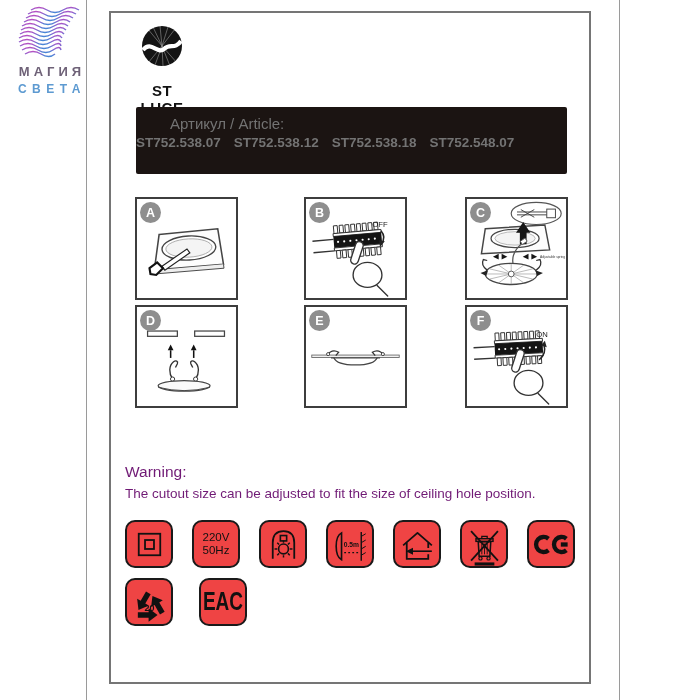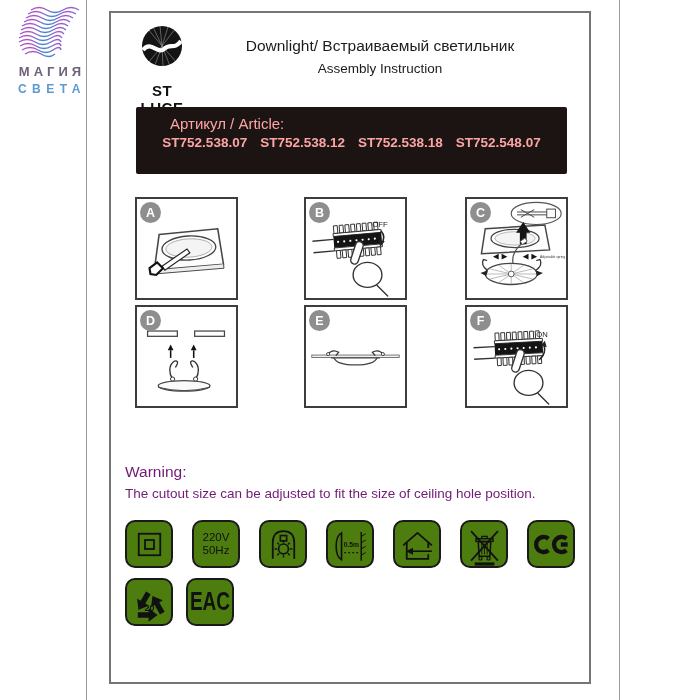--- a/index.html
+++ b/index.html
@@ -17,40 +17,40 @@
   .frame{position:absolute;left:109px;top:11px;width:482px;height:673px;border:2px solid #757575;background:#fff;box-sizing:border-box;}
 
   
   .hdr-logo{position:absolute;left:22px;top:12px;width:58px;text-align:center;}
   .hdr-logo .st{font-size:15px;font-weight:bold;color:#111;letter-spacing:0.5px;margin-top:11px;}
   .hdr-title{position:absolute;left:70px;right:10px;top:24px;text-align:center;color:#1c1c1c;}
   .hdr-title .t1{font-size:15.5px;}
   .hdr-title .t2{font-size:13.5px;margin-top:6px;}
 
   
-  .article-box{position:absolute;left:25px;top:94px;width:431px;height:67px;background:#1b1412;border-radius:2px;color:#fca5a5;box-sizing:border-box;padding-top:8px;}
+  .article-box{position:absolute;left:25px;top:94px;width:431px;height:67px;background:#1b1412;border-radius:2px;color:#737373;box-sizing:border-box;padding-top:8px;}
   .article-box .lbl{padding-left:34px;font-size:15px;}
-  .article-box .row{display:flex;justify-content:center;gap:13px;font-weight:bold;font-size:13.5px;margin-top:3px;white-space:nowrap;}
+  .article-box .row{display:flex;gap:13px;font-weight:bold;font-size:13.5px;margin-top:3px;white-space:nowrap;}
 
   
   .panel{position:absolute;width:103px;height:103px;border:2px solid #3d3d3d;background:#fff;box-sizing:border-box;}
   .panel svg.art{position:absolute;left:0;top:0;width:100%;height:100%;}
   .badge{position:absolute;left:3px;top:3px;width:21px;height:21px;border-radius:50%;background:#8e8e8e;color:#fff;font-size:12.5px;font-weight:bold;display:flex;align-items:center;justify-content:center;z-index:2;}
   #pA{left:24px;top:184px;} #pB{left:193px;top:184px;} #pC{left:354px;top:184px;}
   #pD{left:24px;top:292px;} #pE{left:193px;top:292px;} #pF{left:354px;top:292px;}
 
   
   .warning{position:absolute;left:14px;top:450px;color:#701a75;}
   .warning .wt{font-size:15.5px;}
   .warning .wb{font-size:13.5px;margin-top:5px;text-align:right;}
 
   
   .icons1{position:absolute;left:14px;top:507px;display:flex;gap:19px;}
-  .icons2{position:absolute;left:14px;top:565px;display:flex;gap:13px;}
-  .ic{width:48px;height:48px;border:2.5px solid #1a1a1a;border-radius:10px;box-sizing:border-box;background:#4d7c0f;display:flex;align-items:center;justify-content:center;position:relative;}
+  .icons2{position:absolute;left:14px;top:565px;display:flex;gap:26px;}
+  .ic{width:48px;height:48px;border:2.5px solid #1a1a1a;border-radius:10px;box-sizing:border-box;background:#ef4444;display:flex;align-items:center;justify-content:center;position:relative;}
   .ic svg{display:block;}
   .ic .volt{font-size:11.5px;line-height:13px;color:#111;text-align:center;font-weight:500;}
   .ic .eac{font-size:19px;font-weight:bold;color:#111;transform:scaleY(1.35);letter-spacing:0px;}
 
   
   .footer{position:absolute;left:14px;top:621px;font-size:13.5px;color:#1a1a1a;}
 </style>
 </head>
 <body>
 
@@ -99,24 +99,20 @@
           <line x1="21" y1="21" x2="37" y2="39"></line>
         <line x1="21" y1="21" x2="29" y2="41"></line>
           <line x1="21" y1="21" x2="22" y2="41"></line>
         <line x1="21" y1="21" x2="14" y2="40"></line>
           <line x1="21" y1="21" x2="7" y2="38"></line>
       </g>
       <path d="M2,25 C10,15 17,30 23,24 C29,18 34,25 40,16" stroke="#fff" stroke-width="4.2" fill="none"></path>
     </svg>
     <div class="st">ST LUCE</div>
   </div>
-  <div class="hdr-title">
-    <div class="t1">Downlight/ Встраиваемый светильник</div>
-    <div class="t2">Assembly Instruction</div>
-  </div>
 
   <div class="article-box">
     <div class="lbl">Артикул / Article:</div>
     <div class="row">
       <span>ST752.538.07</span>
       <span>ST752.538.12</span>
       <span>ST752.538.18</span>
       <span>ST752.548.07</span>
     </div>
   </div>

